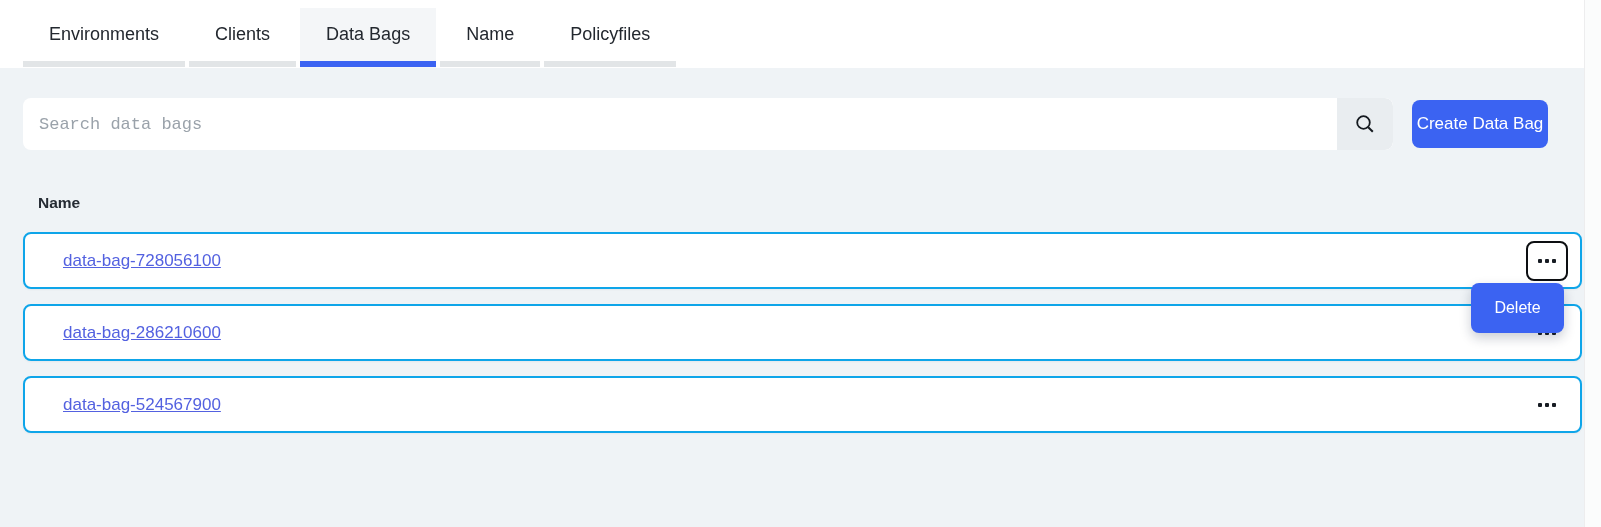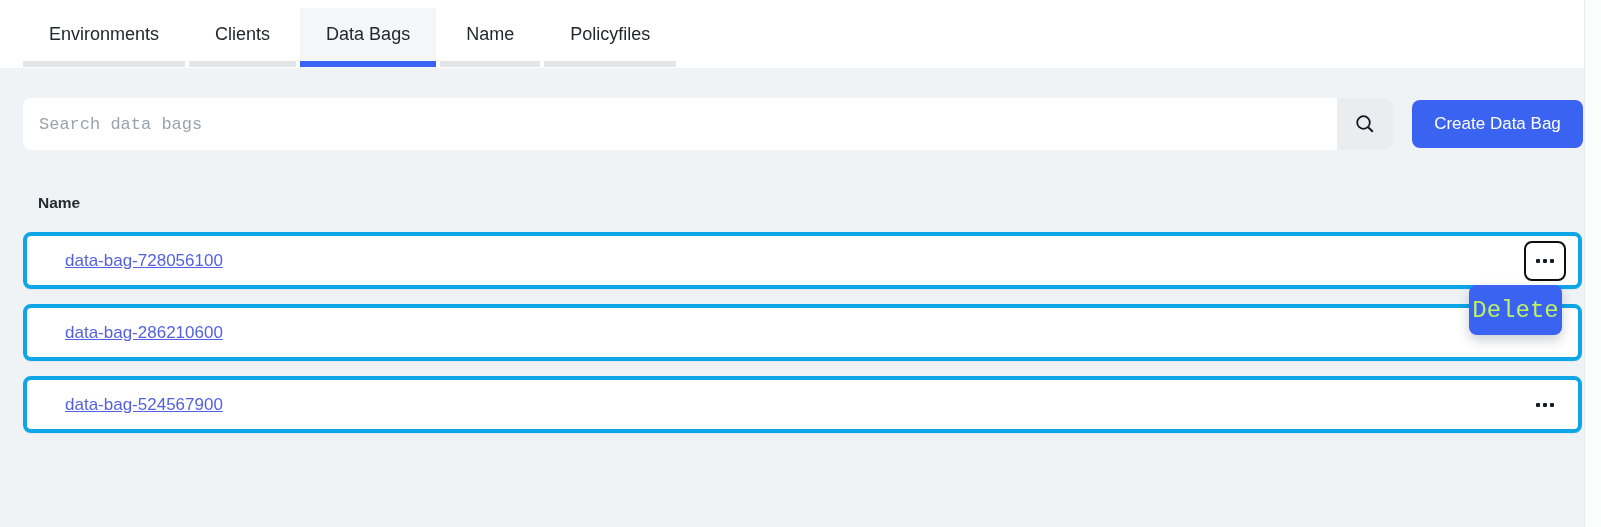--- a/index.html
+++ b/index.html
@@ -73,21 +73,21 @@
     width: 56px;
     border: none;
     background: #e9edf0;
     border-radius: 0 8px 8px 0;
     display: flex;
     align-items: center;
     justify-content: center;
     cursor: pointer;
   }
   .create-btn {
-    width: 171px;
+    width: 136px;
     height: 48px;
     border: none;
     border-radius: 8px;
     background: #3b63f2;
     color: #ffffff;
     font-size: 17px;
     font-family: "Liberation Sans", sans-serif;
     cursor: pointer;
   }
 
@@ -97,21 +97,21 @@
     font-size: 15.5px;
     font-weight: bold;
     color: #252b33;
   }
   .rows { margin: 0 19px 0 23px; }
   .row-card {
     position: relative;
     height: 57px;
     margin-bottom: 15px;
     background: #ffffff;
-    border: 4px solid #0ea5e9;
+    border: 2px solid #0ea5e9;
     border-radius: 8px;
     box-shadow: 0 1px 2px rgba(30,40,50,0.05);
     display: flex;
     align-items: center;
     padding: 0 12px 0 38px;
   }
   .row-link {
     font-size: 17px;
     color: #5361e0;
     text-decoration: underline;
@@ -146,23 +146,23 @@
     border-radius: 8px;
     box-shadow: 0 5px 12px rgba(20,30,60,0.22);
     display: flex;
     align-items: center;
     justify-content: center;
     z-index: 10;
   }
   .menu-popup-item {
     border: none;
     background: transparent;
-    color: #bef264;
-    font-size: 24px;
-    font-family: Liberation Mono, monospace;
+    color: #ffffff;
+    font-size: 16px;
+    font-family: Liberation Sans, sans-serif;
     cursor: pointer;
   }
 
   
   .scrollbar-track {
     position: absolute;
     top: 0; right: 0;
     width: 17px; height: 527px;
     background: #fbfcfc;
     border-left: 1px solid #ededee;

